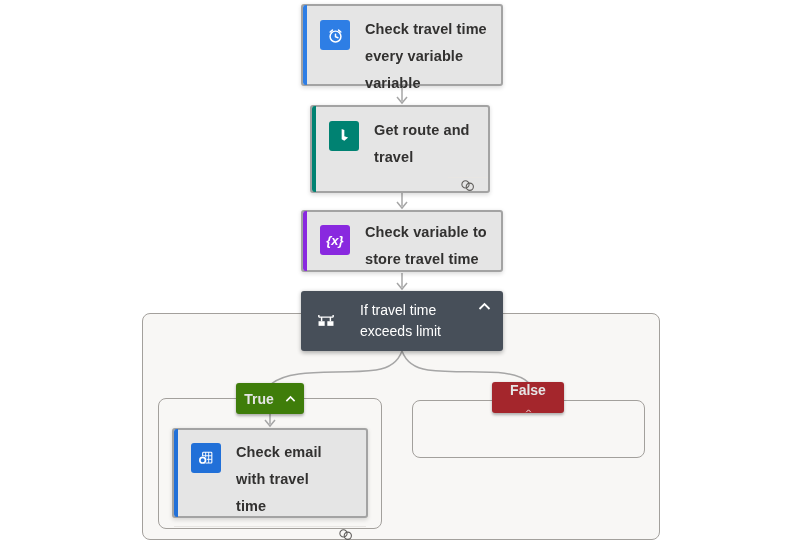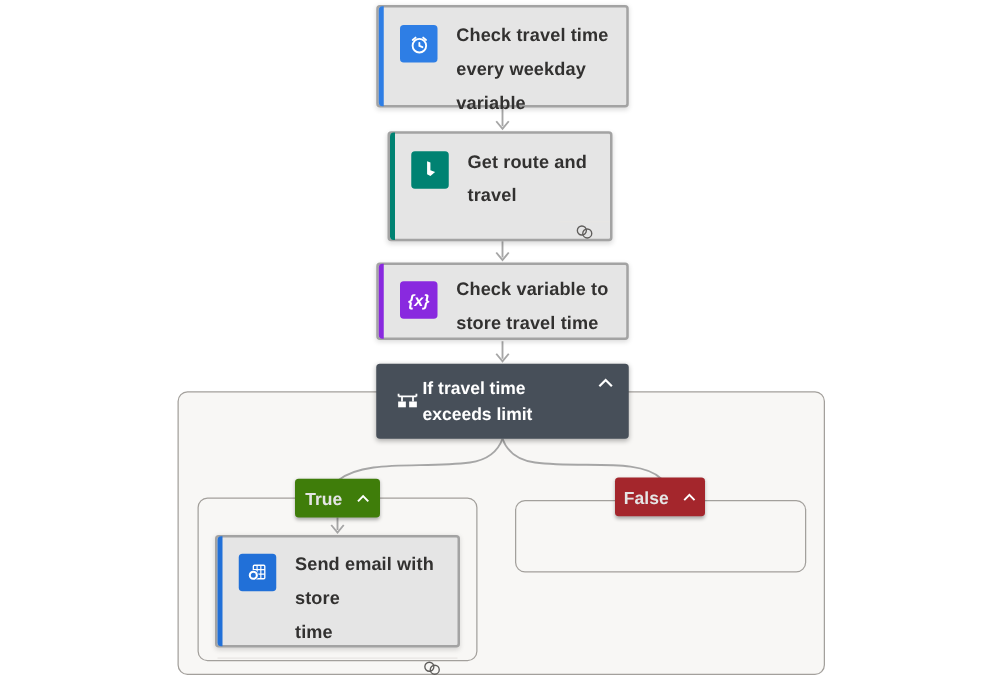--- a/index.html
+++ b/index.html
@@ -19,30 +19,30 @@
   .card-body{display:flex;align-items:flex-start;padding:10px 12px 6px 17px;flex:1;}
   .icon-box{width:30px;height:30px;border-radius:3px;flex:0 0 30px;display:flex;align-items:center;justify-content:center;
             margin-right:15px;margin-top:4px;}
   .card-title{font-size:14.5px;font-weight:700;color:#323130;line-height:27px;letter-spacing:.1px;}
   .card-title span{display:block;}
   .card-footer{border-top:1px solid #e8e6e3;height:27px;display:flex;align-items:center;justify-content:flex-end;padding:0 11px;}
 
   
   .condition{position:absolute;box-sizing:border-box;background:#474f59;border-radius:3px;display:flex;align-items:center;
              padding:0 14px;box-shadow:0 1.5px 4px rgba(0,0,0,.3);z-index:3;cursor:pointer;}
-  .condition .cond-title{color:#ffffff;font-size:14px;font-weight:700;line-height:21px;margin-left:1px;}
+  .condition .cond-title{color:#ffffff;font-size:14px;font-weight:400;line-height:21px;margin-left:23px;}
   .condition .cond-title span{display:block;}
   .cond-chevron{position:absolute;right:12px;top:11px;}
 
   
   .badge{position:absolute;box-sizing:border-box;color:#e5e5e5;font-size:14px;font-weight:700;border-radius:3px;
          display:flex;align-items:center;justify-content:center;gap:11px;box-shadow:0 1.5px 3px rgba(0,0,0,.3);
          z-index:3;cursor:pointer;}
   .badge-true{background:#3f7d0a;}
-  .badge-false{background:#a4262c;}
+  .badge-false{background:#a4262c;flex-direction:column;}
 
   .ico{display:block;}
   .brace-icon{color:#ffffff;font-size:13px;font-weight:700;font-style:italic;}
 </style>
 </head>
 <body>
 
 <div class="canvas">
 
   <div class="scope" style="left:142px;top:313px;width:518px;height:227px;"></div>
@@ -77,21 +77,21 @@
     <div class="card-body">
       <div class="icon-box" style="background:#2e7ee5;">
         <svg class="ico" width="21" height="21" viewBox="0 0 24 24" fill="none" stroke="#ffffff" stroke-width="1.7" stroke-linecap="round">
           <circle cx="12" cy="13.2" r="6.2"></circle>
           <path d="M12 10.6 V13.4 L14.8 14.6"></path>
           <path d="M5.9 8 L8.5 5.8 M18.1 8 L15.5 5.8"></path>
         </svg>
       </div>
       <div class="card-title">
         <span>Check travel time</span>
-        <span>every weekday</span>
+        <span>every variable</span>
         <span>variable</span>
       </div>
     </div>
   </div>
 
   <div class="card" style="left:310px;top:105px;width:180px;height:88px;align-items:flex-end;">
     <div class="accent" style="background:#008272;"></div>
     <div class="card-body">
       <div class="icon-box" style="background:#008272;">
         <svg class="ico" width="20" height="20" viewBox="0 0 24 24">
@@ -157,21 +157,21 @@
     <div class="card-body" style="padding-top:9px;">
       <div class="icon-box" style="background:#2170d8;">
         <svg class="ico" width="20" height="20" viewBox="0 0 24 24" fill="none">
           <rect x="8" y="5" width="11" height="13" rx="1" stroke="#ffffff" stroke-width="1.3"></rect>
           <path d="M11.6 5 V18 M15.2 5 V18 M8 9.3 H19 M8 13.6 H19" stroke="#ffffff" stroke-width="1.1"></path>
           <circle cx="8" cy="14.6" r="5.1" fill="#2170d8"></circle>
           <circle cx="8" cy="14.6" r="3.4" stroke="#ffffff" stroke-width="2"></circle>
         </svg>
       </div>
       <div class="card-title">
-        <span>Send email with store</span>
+        <span>Check email with travel</span>
         <span>time</span>
       </div>
     </div>
     <div class="card-footer">
       <svg class="ico" width="18" height="15" viewBox="0 0 20 16" fill="none" stroke="#5f5d5b" stroke-width="1.2">
         <circle cx="7.2" cy="6.8" r="4"></circle>
           <circle cx="12" cy="9.4" r="4"></circle>
       </svg>
     </div>
   </div>

